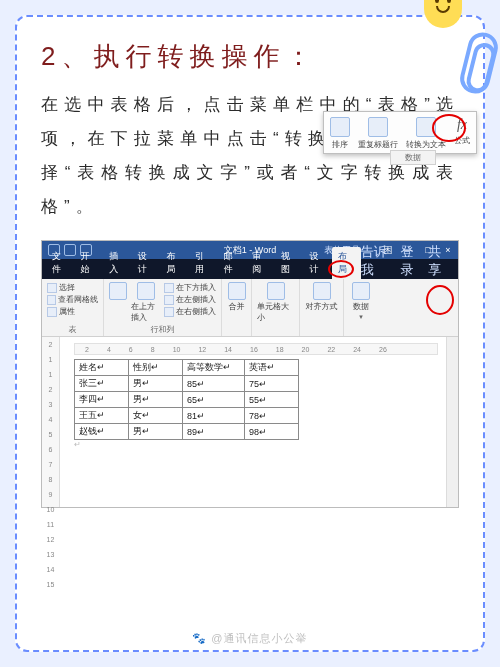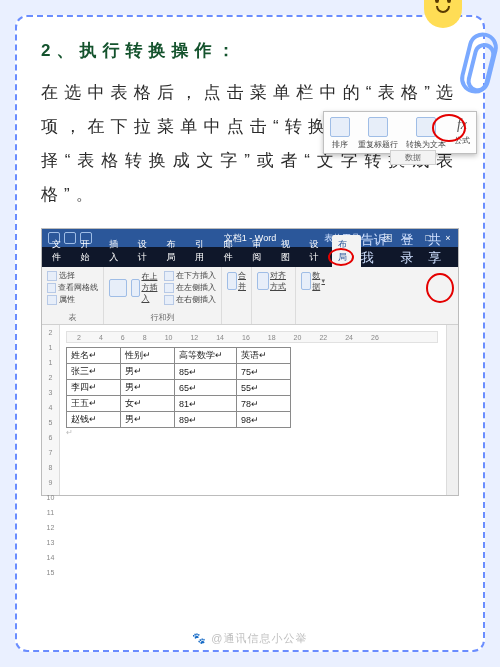--- a/index.html
+++ b/index.html
@@ -52,23 +52,23 @@
     transform: rotate(14deg);
     z-index: 3;
   }
   .deco-clip::after {
     content: ""; position: absolute;
     left: 3px; top: 6px; width: 14px; height: 42px;
     border: 4px solid #7aa9ff; border-radius: 12px;
   }
 
   .heading {
-    color: #14532d;
-    font-size: 17px;
-    font-weight: 700;
+    color: #7f1d1d;
+    font-size: 26px;
+    font-weight: 400;
     letter-spacing: 6px;
     margin-bottom: 14px;
   }
   .instr {
     color: #2b2b2b;
     font-size: 17px;
     line-height: 2.0;
     letter-spacing: 6px;
     text-align: justify;
     text-align-last: left;
@@ -124,21 +124,21 @@
     height: 58px;
     position: relative;
   }
   .rgroup { border-right: 1px solid #dcdcdc; padding: 3px 5px 1px 5px; display:flex; flex-direction:column; }
   .rgroup .icons { display:flex; gap:4px; flex:1; align-items:flex-start; }
   .rico { width: 16px; height: 16px; background: #e7eef9; border: 1px solid #9fbde6; border-radius: 2px; }
   .rlabel { font-size: 8px; color:#666; text-align:center; margin-top:auto; }
   .rcol { display:flex; flex-direction:column; gap:1px; font-size:8px; color:#444;}
   .rcol span { white-space:nowrap; display:flex; align-items:center; gap:2px;}
   .rtiny { width:10px; height:10px; background:#e7eef9; border:1px solid #b7c9e6;}
-  .data-btn { display:flex; align-items:center; gap:1px;text-decoration:underline; }
+  .data-btn { display:flex; flex-direction:column; align-items:center; gap:1px; }
   .data-btn .rico { width:18px; height:18px; }
   .data-circle {
     position:absolute; border:2px solid #e40000; border-radius:50%;
     width:28px; height:30px; pointer-events:none;
   }
 
   .secondary-ribbon {
     position: absolute;
     right: 6px; top: 94px;
     background: #fdfdfd;
@@ -162,21 +162,21 @@
   .docarea {
     display:flex;
     height: 170px;
     background:#fff;
   }
   .vruler {
     width: 18px; background:#f7f7f7; border-right:1px solid #dcdcdc;
     font-size:7px; color:#888; display:flex; flex-direction:column; align-items:center;
     padding-top:4px; gap:8px;
   }
-  .docbody { flex:1; padding: 6px 8px 0 6px; position:relative; }
+  .docbody { flex:1; padding: 6px 8px 0 6px; position:relative;margin-left:8px; }
   .hruler { height:12px; background:#f7f7f7; border:1px solid #e1e1e1; margin-bottom:4px;
     display:flex; font-size:7px; color:#888; align-items:center; gap:18px; padding-left:10px;}
   table.wtab { border-collapse: collapse; font-size:9px; color:#222; }
   table.wtab th, table.wtab td {
     border:1px solid #8a8a8a; padding:1px 4px; text-align:left; height:14px;
   }
   table.wtab th { font-weight:400; }
   .col-a{width:54px}.col-b{width:54px}.col-c{width:62px}.col-d{width:54px}
   .para { color:#bbb; font-size:8px; }
   .rscroll { width:12px; background:#f0f0f0; border-left:1px solid #dcdcdc;}
@@ -282,20 +282,26 @@
                 <span>在右侧插入</span>
               </span>
           </div>
         </div>
         <div class="rlabel">行和列</div>
       </div>
       <div class="rgroup" style="width:30px">
         <div class="data-btn">
             <div class="rico"></div>
             <span style="font-size:8px">合并</span>
+          </div>
+      </div>
+      <div class="rgroup" style="width:48px">
+        <div class="data-btn">
+            <div class="rico"></div>
+            <span style="font-size:8px">单元格大小</span>
           </div>
       </div>
       <div class="rgroup" style="width:44px">
         <div class="data-btn">
             <div class="rico"></div>
             <span style="font-size:8px">对齐方式</span>
           </div>
       </div>
       <div class="rgroup" style="width:34px; border-right:none;">
         <div class="data-btn">

